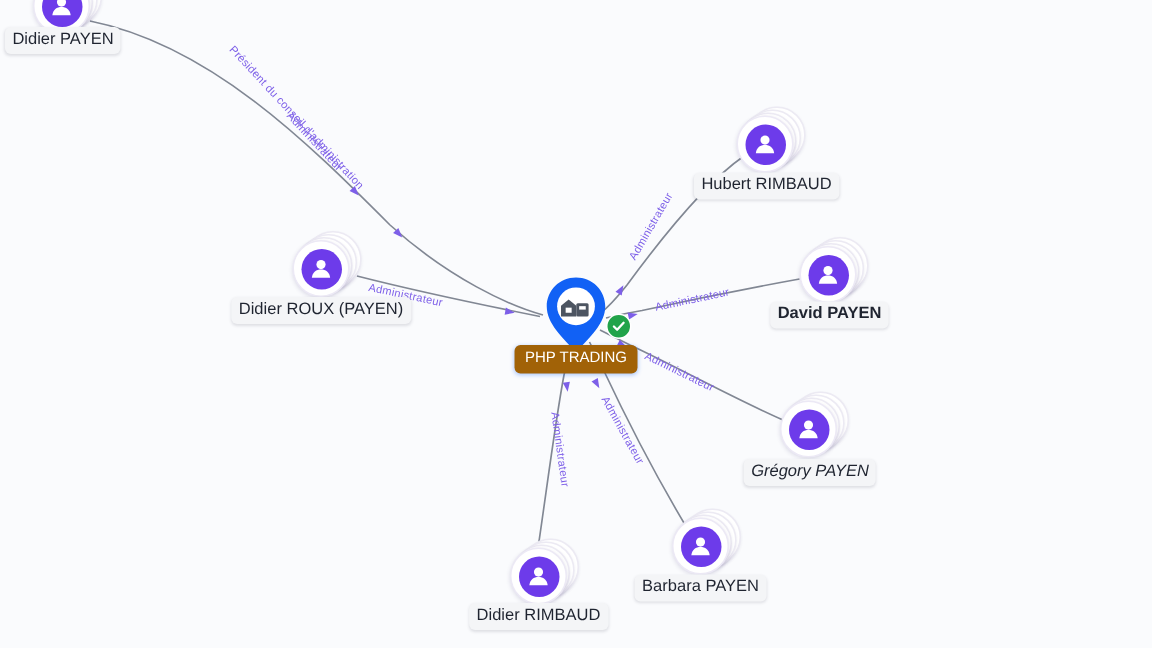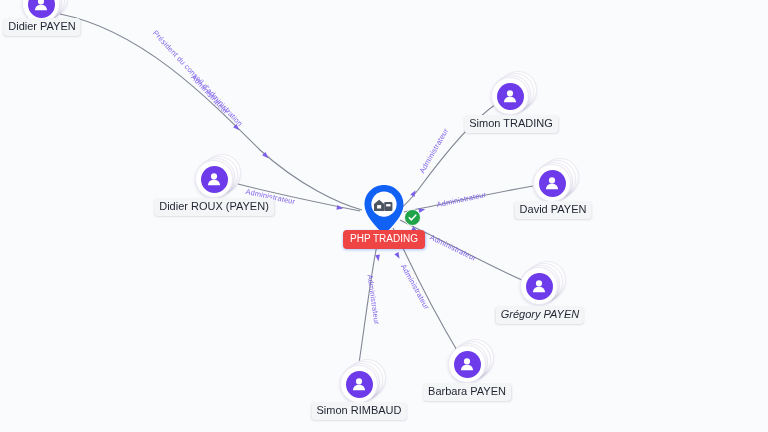--- a/index.html
+++ b/index.html
@@ -123,21 +123,21 @@
     background: #21a34a;
     border: 1.5px solid #ffffff;
     display: flex;
     align-items: center;
     justify-content: center;
   }
   .company-badge svg { display: block; }
   .company-label {
     position: absolute;
     transform: translateX(-50%);
-    background: #ef4444;
+    background: #a16207;
     color: #ffffff;
     font-size: 10px;
     line-height: 1;
     padding: 4px 7px 5px 7px;
     border-radius: 4px;
     white-space: nowrap;
     box-shadow: 0 1px 3px rgba(17,97,245,0.35);
   }
 </style>
 </head>
@@ -214,37 +214,37 @@
         <div class="person-disc">
           <div class="person-inner">
             <svg width="16" height="16" viewBox="0 0 16 16">
               <circle cx="8" cy="5.4" r="3.05" fill="#ffffff"></circle>
               <path d="M1.9 14.2 C2.3 10.4 4.9 8.7 8 8.7 C11.1 8.7 13.7 10.4 14.1 14.2 Z" fill="#ffffff"></path>
             </svg>
           </div>
         </div>
       </div>
     </div>
-    <div class="node-label" style="left: 511px; top: 115px;">Simon TRADING</div>
+    <div class="node-label" style="left: 511px; top: 115px;">Hubert RIMBAUD</div>
     <div class="node" style="left: 553px; top: 182px;">
       <div class="person-stack">
         <div class="stack-card c1"></div>
         <div class="stack-card c2"></div>
         <div class="stack-card c3"></div>
         <div class="person-disc">
           <div class="person-inner">
             <svg width="16" height="16" viewBox="0 0 16 16">
               <circle cx="8" cy="5.4" r="3.05" fill="#ffffff"></circle>
               <path d="M1.9 14.2 C2.3 10.4 4.9 8.7 8 8.7 C11.1 8.7 13.7 10.4 14.1 14.2 Z" fill="#ffffff"></path>
             </svg>
           </div>
         </div>
       </div>
     </div>
-    <div class="node-label" style="left: 553px; top: 201px;">David PAYEN</div>
+    <div class="node-label" style="left: 553px; top: 201px; font-weight: bold;">David PAYEN</div>
     <div class="node" style="left: 540px; top: 285px;">
       <div class="person-stack">
         <div class="stack-card c1"></div>
         <div class="stack-card c2"></div>
         <div class="stack-card c3"></div>
         <div class="person-disc">
           <div class="person-inner">
             <svg width="16" height="16" viewBox="0 0 16 16">
               <circle cx="8" cy="5.4" r="3.05" fill="#ffffff"></circle>
               <path d="M1.9 14.2 C2.3 10.4 4.9 8.7 8 8.7 C11.1 8.7 13.7 10.4 14.1 14.2 Z" fill="#ffffff"></path>
@@ -278,21 +278,21 @@
         <div class="person-disc">
           <div class="person-inner">
             <svg width="16" height="16" viewBox="0 0 16 16">
               <circle cx="8" cy="5.4" r="3.05" fill="#ffffff"></circle>
               <path d="M1.9 14.2 C2.3 10.4 4.9 8.7 8 8.7 C11.1 8.7 13.7 10.4 14.1 14.2 Z" fill="#ffffff"></path>
             </svg>
           </div>
         </div>
       </div>
     </div>
-    <div class="node-label" style="left: 359px; top: 402px;">Simon RIMBAUD</div>
+    <div class="node-label" style="left: 359px; top: 402px;">Didier RIMBAUD</div>
   </div>
 
 <div id="company-layer">
   <div class="company-node" id="company-node" style="left: 384px; top: 212px;">
     <div class="pin">
       <svg width="42" height="52" viewBox="0 0 42 52">
         <path d="M21 1 C10 1 1.5 9.6 1.5 20.4 C1.5 31.5 12 41.5 21 50.5 C30 41.5 40.5 31.5 40.5 20.4 C40.5 9.6 32 1 21 1 Z" fill="#1161f5"></path>
         <circle cx="21" cy="20.2" r="12.6" fill="#ffffff"></circle>
         <g transform="translate(10.5,12.5)">
           <path d="M0.5 14.5 L0.5 7.4 L5.6 3.2 L10.7 7.4 L10.7 14.5 Z" fill="#4d5561"></path>

